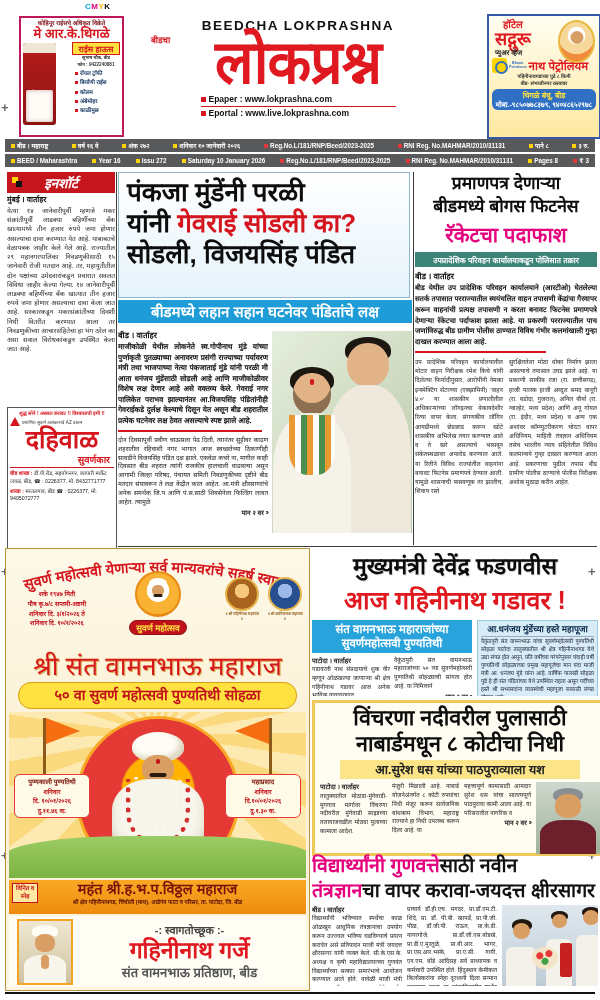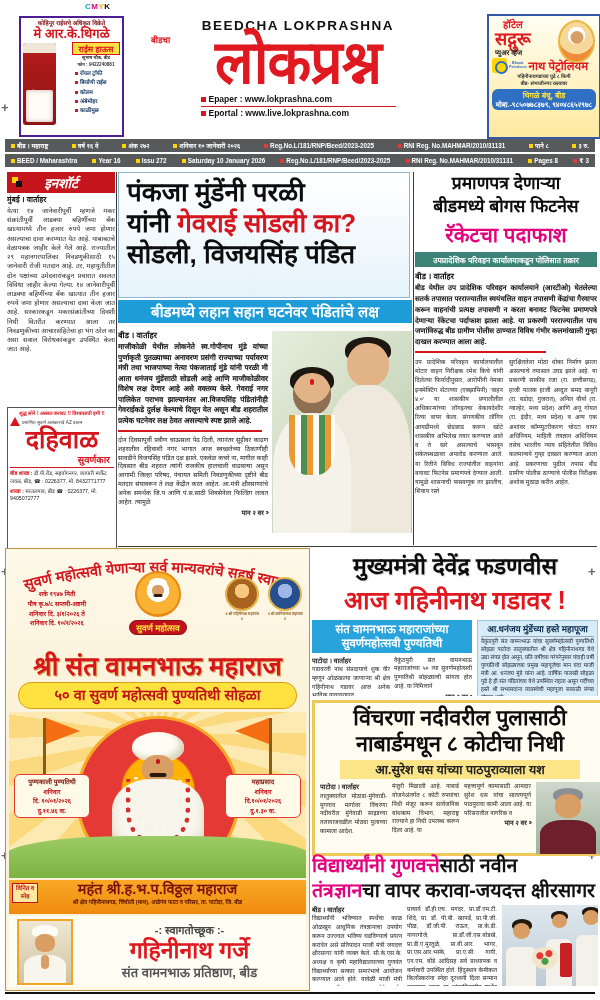--- a/index.html
+++ b/index.html
@@ -13,21 +13,21 @@
   .clip{overflow:hidden;}
 
   
   .reg{position:absolute;color:#666;font-size:13px;font-weight:bold;}
 
   
   .cmyk{position:absolute;font-size:8px;font-weight:bold;letter-spacing:.5px;}
   .cmyk .c{color:#00a0dc}.cmyk .m{color:#e5007d}.cmyk .y{color:#f4b400}.cmyk .k{color:#111}
 
   
-  .rice-ad{left:19px;top:16px;width:101px;height:117px;border:2px solid #4c1d95;background:#fff;}
+  .rice-ad{left:19px;top:16px;width:101px;height:117px;border:2px solid #be185d;background:#fff;}
   .rice-top{font-size:6px;font-weight:bold;color:#7a1016;text-align:center;padding-top:1px;}
   .rice-name{font-size:13px;font-weight:bold;color:#d6161e;text-align:center;line-height:1.1;}
   .rice-body{display:flex;height:84px;margin-top:1px;gap:12px;}
   .rice-bag{width:33px;margin:1px 2px;border-radius:3px;position:relative;
             background:radial-gradient(circle at 30% 60%,#f6e9e0 2px,transparent 3px),
                        radial-gradient(circle at 70% 70%,#f6e9e0 2px,transparent 3px),
                        linear-gradient(#b71c1c,#8e1414);}
   .rice-bag:before{content:"";position:absolute;top:0;left:0;right:0;height:10px;background:#efe6d8;border-radius:3px 3px 0 0;}
   .rice-bag:after{content:"";position:absolute;bottom:3px;left:3px;right:3px;height:32px;background:#fdfbf4;border-radius:2px;
             box-shadow:inset 0 0 4px #caa;}
@@ -181,21 +181,21 @@
   .j-badge-c .f{position:absolute;left:50%;top:12px;transform:translateX(-50%);width:12px;height:11px;background:#d99e63;border-radius:45%;}
   .j-badge-c .mo{position:absolute;left:50%;top:21px;transform:translateX(-50%);width:9px;height:2.5px;background:#2b1a0e;border-radius:2px;}
   .j-ribbon{display:inline-block;margin-top:-5px;background:#c1121c;color:#ffe23f;font-size:8.5px;font-weight:bold;
             border-radius:8px;padding:1px 6px;border:1px solid #8d0e16;}
   .j-deities{position:absolute;right:6px;top:28px;display:flex;gap:7px;}
   .j-deity{text-align:center;width:36px;}
   .j-deity-c{width:30px;height:30px;margin:0 auto;border-radius:50%;border:2px solid #e5b54c;}
   .j-deity-c.s1{background:radial-gradient(circle at 50% 40%,#f6c77d 0 30%,#a8641f 32%);}
   .j-deity-c.s2{background:radial-gradient(circle at 50% 40%,#9db8e8 0 30%,#274f8f 32%);}
   .j-deity-t{font-size:3.8px;font-weight:bold;color:#8d5a1a;line-height:1.2;margin-top:1px;}
-  .j-title{position:absolute;left:0;right:0;top:98px;text-align:center;font-size:26px;font-weight:bold;color:#d6161e;
+  .j-title{position:absolute;left:0;right:0;top:98px;text-align:center;font-size:26px;font-weight:normal;color:#d6161e;
            white-space:nowrap;text-shadow:0 0 2px #ffe9a0,1px 1px 0 #c8963c;}
   .j-strip{position:absolute;left:12px;right:12px;top:133px;height:25px;background:#ffe23f;border:1px solid #d4a017;
            border-radius:13px;color:#c1121c;font-size:14.5px;font-weight:bold;text-align:center;line-height:24px;white-space:nowrap;overflow:hidden;}
   .j-scene{position:absolute;left:3px;right:3px;top:163px;height:166px;overflow:hidden;
            background:repeating-conic-gradient(from 170deg at 50% 14%,#fdeab2 0 9deg,#fbd97e 9deg 18deg);}
   .j-grass{position:absolute;left:-6px;right:-6px;bottom:0;height:42px;background:linear-gradient(#9ccc65,#7cb342);border-radius:50% 50% 0 0/26px;}
   .j-circle{position:absolute;left:50%;top:4px;transform:translateX(-50%);width:158px;height:158px;border-radius:50%;
             background:radial-gradient(circle at 50% 45%,#ffb300 0 30%,#e53935 32% 84%,#c62828 86%);border:3px solid #f9a825;}
   .s-turban{position:absolute;left:50%;top:13px;transform:translateX(-50%);width:52px;height:30px;background:#fdfdf6;
             border-radius:50% 50% 46% 46%;box-shadow:inset -4px -4px 6px #d9d2b8;}

